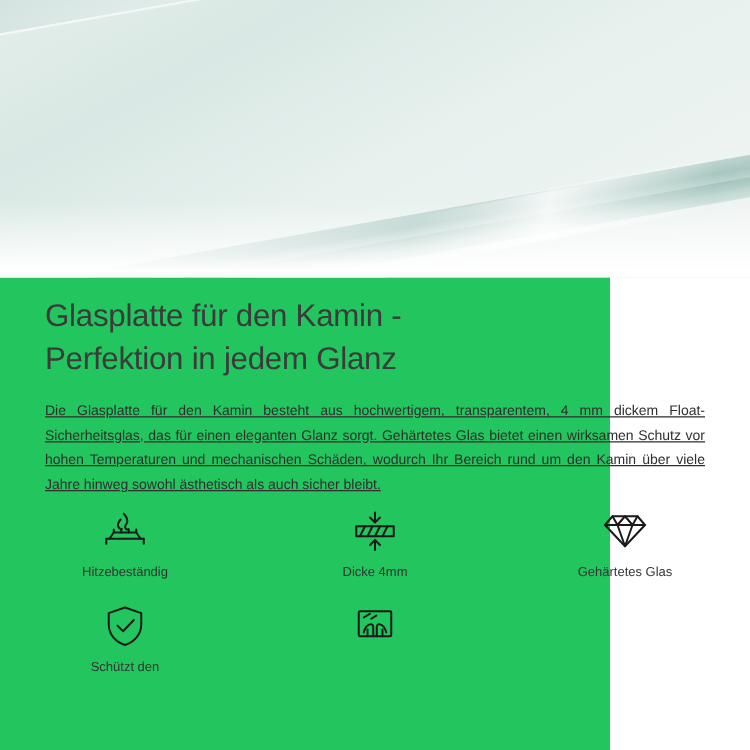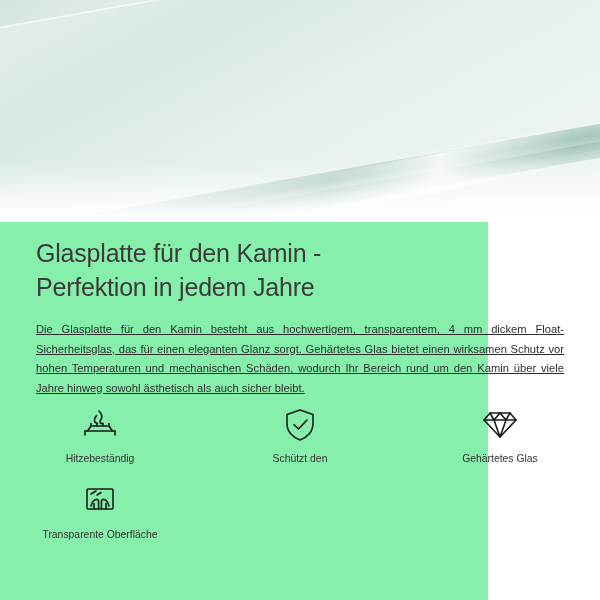--- a/index.html
+++ b/index.html
@@ -8,21 +8,21 @@
     height: 600px;
     overflow: hidden;
     background: #ffffff;
     font-family: "Liberation Sans", sans-serif;
   }
 
   .page {
     position: relative;
     width: 488px;
     height: 600px;
-    background: #86efac;
+    background: #22c55e;
   }
 
   
   .hero {
     position: relative;
     width: 600px;
     height: 222px;
     overflow: hidden;
     background: linear-gradient(180deg, #d7e4e2 0%, #cfe0de 40%, #e9f0ee 100%);
   }
@@ -149,21 +149,21 @@
     <div class="glass-top"></div>
     <div class="glass-edge"></div>
     <div class="glass-edge2"></div>
     <div class="glass-shine"></div>
     <div class="hero-fade"></div>
   </div>
 
   <div class="content">
     <h1 class="headline">
       <span>Glasplatte für den Kamin -</span><br>
-      <span>Perfektion in jedem Jahre</span>
+      <span>Perfektion in jedem Glanz</span>
     </h1>
     <p class="body-text">Die Glasplatte für den Kamin besteht aus hochwertigem, transparentem, 4 mm dickem Float-Sicherheitsglas, das für einen eleganten Glanz sorgt. Gehärtetes Glas bietet einen wirksamen Schutz vor hohen Temperaturen und mechanischen Schäden, wodurch Ihr Bereich rund um den Kamin über viele Jahre hinweg sowohl ästhetisch als auch sicher bleibt.</p>
   </div>
 
   <div class="features">
 
     <div class="feature">
       <div class="ico">
         <svg width="46" height="36" viewBox="0 0 46 36">
           <g fill="none" stroke="#1a1a1a" stroke-width="1.6" stroke-linecap="round" stroke-linejoin="round">
@@ -172,58 +172,72 @@
             <path d="M8 24h30"></path>
             <path d="M10.5 24l3.5-5h18l3.5 5"></path>
             <path d="M14 19v-2.5M20 19v-2.5M26 19v-2.5M32 19v-2.5"></path>
             <path d="M8 24v4M38 24v4"></path>
           </g>
         </svg>
       </div>
       <div class="cap">Hitzebeständig</div>
     </div>
 
-
-    <div class="feature">
-      <div class="ico">
-        <svg width="46" height="36" viewBox="0 0 46 36">
-          <g fill="none" stroke="#1a1a1a" stroke-width="1.6" stroke-linecap="round" stroke-linejoin="round">
-            <path d="M23 3l13 4.5v9c0 8-5.6 14-13 16.5C15.6 30.5 10 24.5 10 16.5v-9L23 3z"></path>
-            <path d="M17 17.5l4.5 4.5L30 13"></path>
-          </g>
-        </svg>
-      </div>
-      <div class="cap">Schützt den</div>
+    <div class="feature">
+      <div class="ico">
+        <svg width="46" height="36" viewBox="0 0 46 36">
+          <g fill="none" stroke="#1a1a1a" stroke-width="1.6" stroke-linecap="round" stroke-linejoin="round">
+            <path d="M23 3v7"></path>
+            <path d="M19 7l4 4 4-4"></path>
+            <path d="M23 33v-7"></path>
+            <path d="M19 29l4-4 4 4"></path>
+            <rect x="8" y="14" width="30" height="8"></rect>
+            <path d="M11 22l4-8M17 22l4-8M23 22l4-8M29 22l4-8"></path>
+          </g>
+        </svg>
+      </div>
+      <div class="cap">Dicke 4mm</div>
     </div>
 
     <div class="feature">
       <div class="ico">
         <svg width="46" height="36" viewBox="0 0 46 36">
           <g fill="none" stroke="#1a1a1a" stroke-width="1.6" stroke-linecap="round" stroke-linejoin="round">
             <path d="M13 6h20l6 7-16 17L7 13l6-7z"></path>
             <path d="M7 13h32"></path>
             <path d="M13 6l4 7 6-7 6 7 4-7"></path>
             <path d="M17 13l6 17 6-17"></path>
           </g>
         </svg>
       </div>
       <div class="cap">Gehärtetes Glas</div>
+    </div>
+
+    <div class="feature">
+      <div class="ico">
+        <svg width="46" height="36" viewBox="0 0 46 36">
+          <g fill="none" stroke="#1a1a1a" stroke-width="1.6" stroke-linecap="round" stroke-linejoin="round">
+            <path d="M23 3l13 4.5v9c0 8-5.6 14-13 16.5C15.6 30.5 10 24.5 10 16.5v-9L23 3z"></path>
+            <path d="M17 17.5l4.5 4.5L30 13"></path>
+          </g>
+        </svg>
+      </div>
+      <div class="cap">Schützt den</div>
     </div>
 
 
     <div class="feature">
       <div class="ico">
         <svg width="46" height="36" viewBox="0 0 46 36">
           <g fill="none" stroke="#1a1a1a" stroke-width="1.6" stroke-linecap="round" stroke-linejoin="round">
             <rect x="10" y="6" width="26" height="20" rx="1"></rect>
             <path d="M14 23c1-4 3-6 5-6.5 1.6-.4 2.6.6 2.6 2.2V26"></path>
             <path d="M17 26v-5.5"></path>
             <path d="M32 23c-1-4-3-6-5-6.5-1.6-.4-2.6.6-2.6 2.2V26"></path>
             <path d="M29 26v-5.5"></path>
             <path d="M14 11l5-3M20 12l4-2.5"></path>
           </g>
         </svg>
       </div>
-      <div class="cap">Transparente Oberfläche</div>
     </div>
 
   </div>
 </div>
 
 </body></html>

